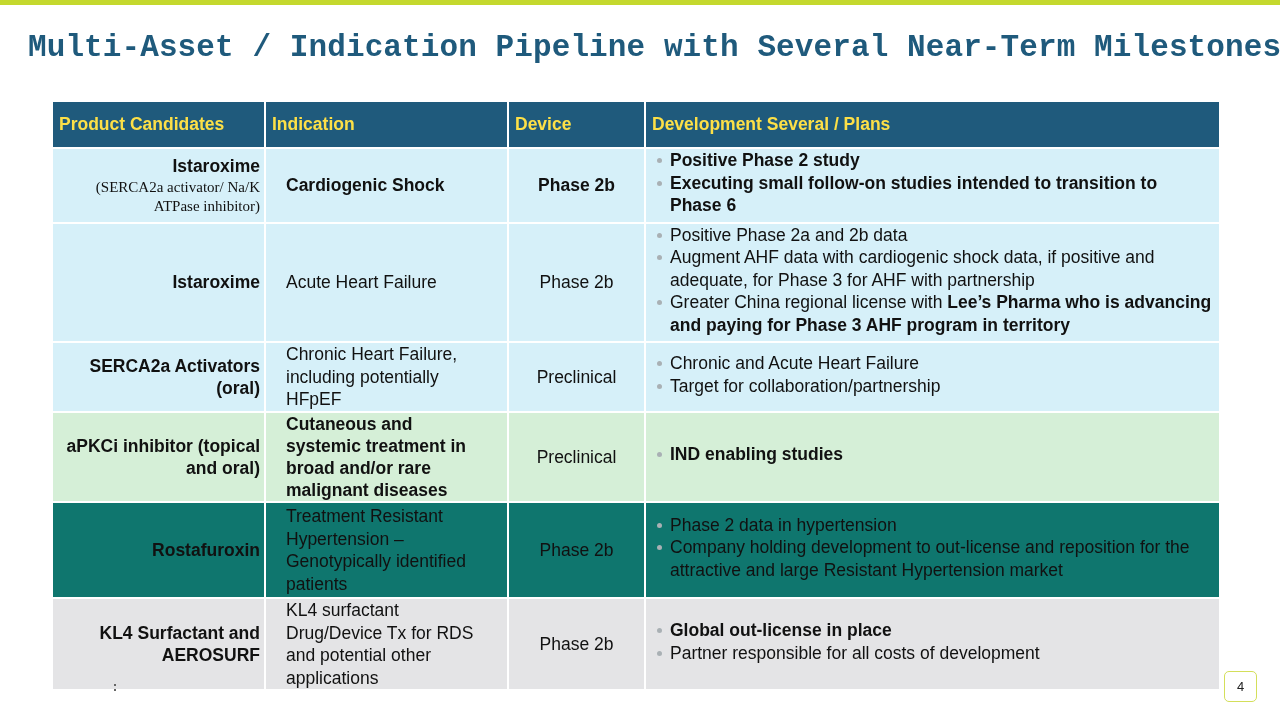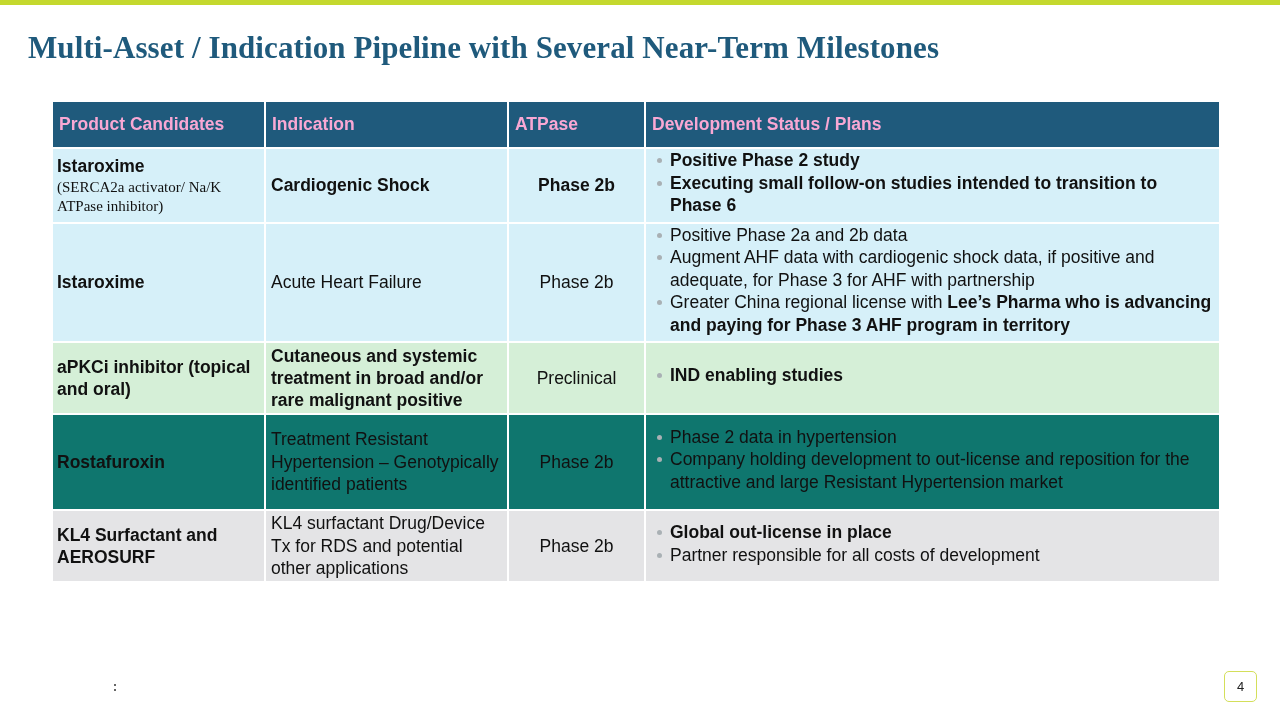--- a/index.html
+++ b/index.html
@@ -3,44 +3,44 @@
   <meta charset="utf-8">
   <style>
     * { box-sizing: border-box; margin: 0; padding: 0; }
     html, body { width: 1280px; height: 720px; background: #ffffff; overflow: hidden; }
     body { position: relative; font-family: "Liberation Sans", sans-serif; color: #111; }
 
     .top-bar { position: absolute; left: 0; top: 0; width: 1280px; height: 5px; background: #c4d82e; }
 
     .slide-title {
       position: absolute; left: 28px; top: 30px;
-      font-family: Liberation Serif, serif;
+      font-family: Liberation Mono, monospace;
       font-weight: bold; font-size: 31px; color: #1f5a7c; letter-spacing: 0.1px;
       white-space: nowrap;
     }
 
     table.pipeline {
       position: absolute; left: 51px; top: 100px; width: 1168px;
       border-collapse: collapse; table-layout: fixed;
     }
     table.pipeline th, table.pipeline td {
       border: 2px solid #ffffff;
       vertical-align: middle;
       font-size: 17.5px; line-height: 22.5px;
     }
     table.pipeline th {
-      background: #1f5a7c; color: #f9a8d4; font-weight: bold; text-align: left;
+      background: #1f5a7c; color: #fde047; font-weight: bold; text-align: left;
       height: 47px; padding: 0 6px; font-size: 17.5px;
     }
     th.col-phase { padding-left: 10px; }
     th.col-status { padding-left: 10px; }
 
-    td.cand { text-align: left; font-weight: bold; font-size: 19px; line-height: 24px; padding: 0 4px; margin-top: 32px; }
+    td.cand { text-align: right; font-weight: bold; font-size: 19px; line-height: 24px; padding: 0 4px; margin-top: 32px; }
     td.cand .sub { display: block; font-weight: normal; font-size: 15px; line-height: 19px; font-family: Liberation Serif, serif; }
-    td.ind { padding: 0 5px; }
+    td.ind { padding: 0 20px; }
     td.phase { text-align: center; }
     td.status { padding: 0 6px 5px 6px; }
 
     .b { font-weight: bold; }
 
     ul.bullets { list-style: none; }
     ul.bullets li { position: relative; padding-left: 18px; }
     ul.bullets li::before {
       content: ""; position: absolute; left: 5px; top: 9px;
       width: 5px; height: 5px; border-radius: 50%; background: #a9b0b4;
@@ -72,22 +72,22 @@
   <colgroup>
     <col style="width:213px">
     <col style="width:243px">
     <col style="width:137px">
     <col style="width:575px">
   </colgroup>
   <thead>
     <tr>
       <th class="col-cand">Product Candidates</th>
       <th class="col-ind">Indication</th>
-      <th class="col-phase">ATPase</th>
-      <th class="col-status">Development Status / Plans</th>
+      <th class="col-phase">Device</th>
+      <th class="col-status">Development Several / Plans</th>
     </tr>
   </thead>
   <tbody>
 
     <tr class="r-blue" style="height:73px">
       <td class="cand">
         <span>Istaroxime</span>
         <span class="sub">(SERCA2a activator/ Na/K ATPase inhibitor)</span>
       </td>
       <td class="ind b">Cardiogenic Shock</td>
@@ -106,24 +106,35 @@
       <td class="phase">Phase 2b</td>
       <td class="status">
         <ul class="bullets">
           <li>Positive Phase 2a and 2b data</li>
           <li>Augment AHF data with cardiogenic shock data, if positive and adequate, for Phase 3 for AHF with partnership</li>
           <li><span>Greater China regional license with </span><span class="b">Lee’s Pharma who is advancing and paying for Phase 3 AHF program in territory</span></li>
         </ul>
       </td>
     </tr>
 
+    <tr class="r-blue" style="height:70px">
+      <td class="cand">SERCA2a Activators (oral)</td>
+      <td class="ind">Chronic Heart Failure, including potentially HFpEF</td>
+      <td class="phase">Preclinical</td>
+      <td class="status">
+        <ul class="bullets">
+          <li>Chronic and Acute Heart Failure</li>
+          <li>Target for collaboration/partnership</li>
+        </ul>
+      </td>
+    </tr>
 
     <tr class="r-green" style="height:72px">
       <td class="cand">aPKCi inhibitor (topical and oral)</td>
-      <td class="ind b" style="line-height:22px">Cutaneous and systemic treatment in broad and/or rare malignant positive</td>
+      <td class="ind b" style="line-height:22px">Cutaneous and systemic treatment in broad and/or rare malignant diseases</td>
       <td class="phase">Preclinical</td>
       <td class="status b">
         <ul class="bullets">
           <li>IND enabling studies</li>
         </ul>
       </td>
     </tr>
 
     <tr class="r-mid" style="height:96px">
       <td class="cand">Rostafuroxin</td>

